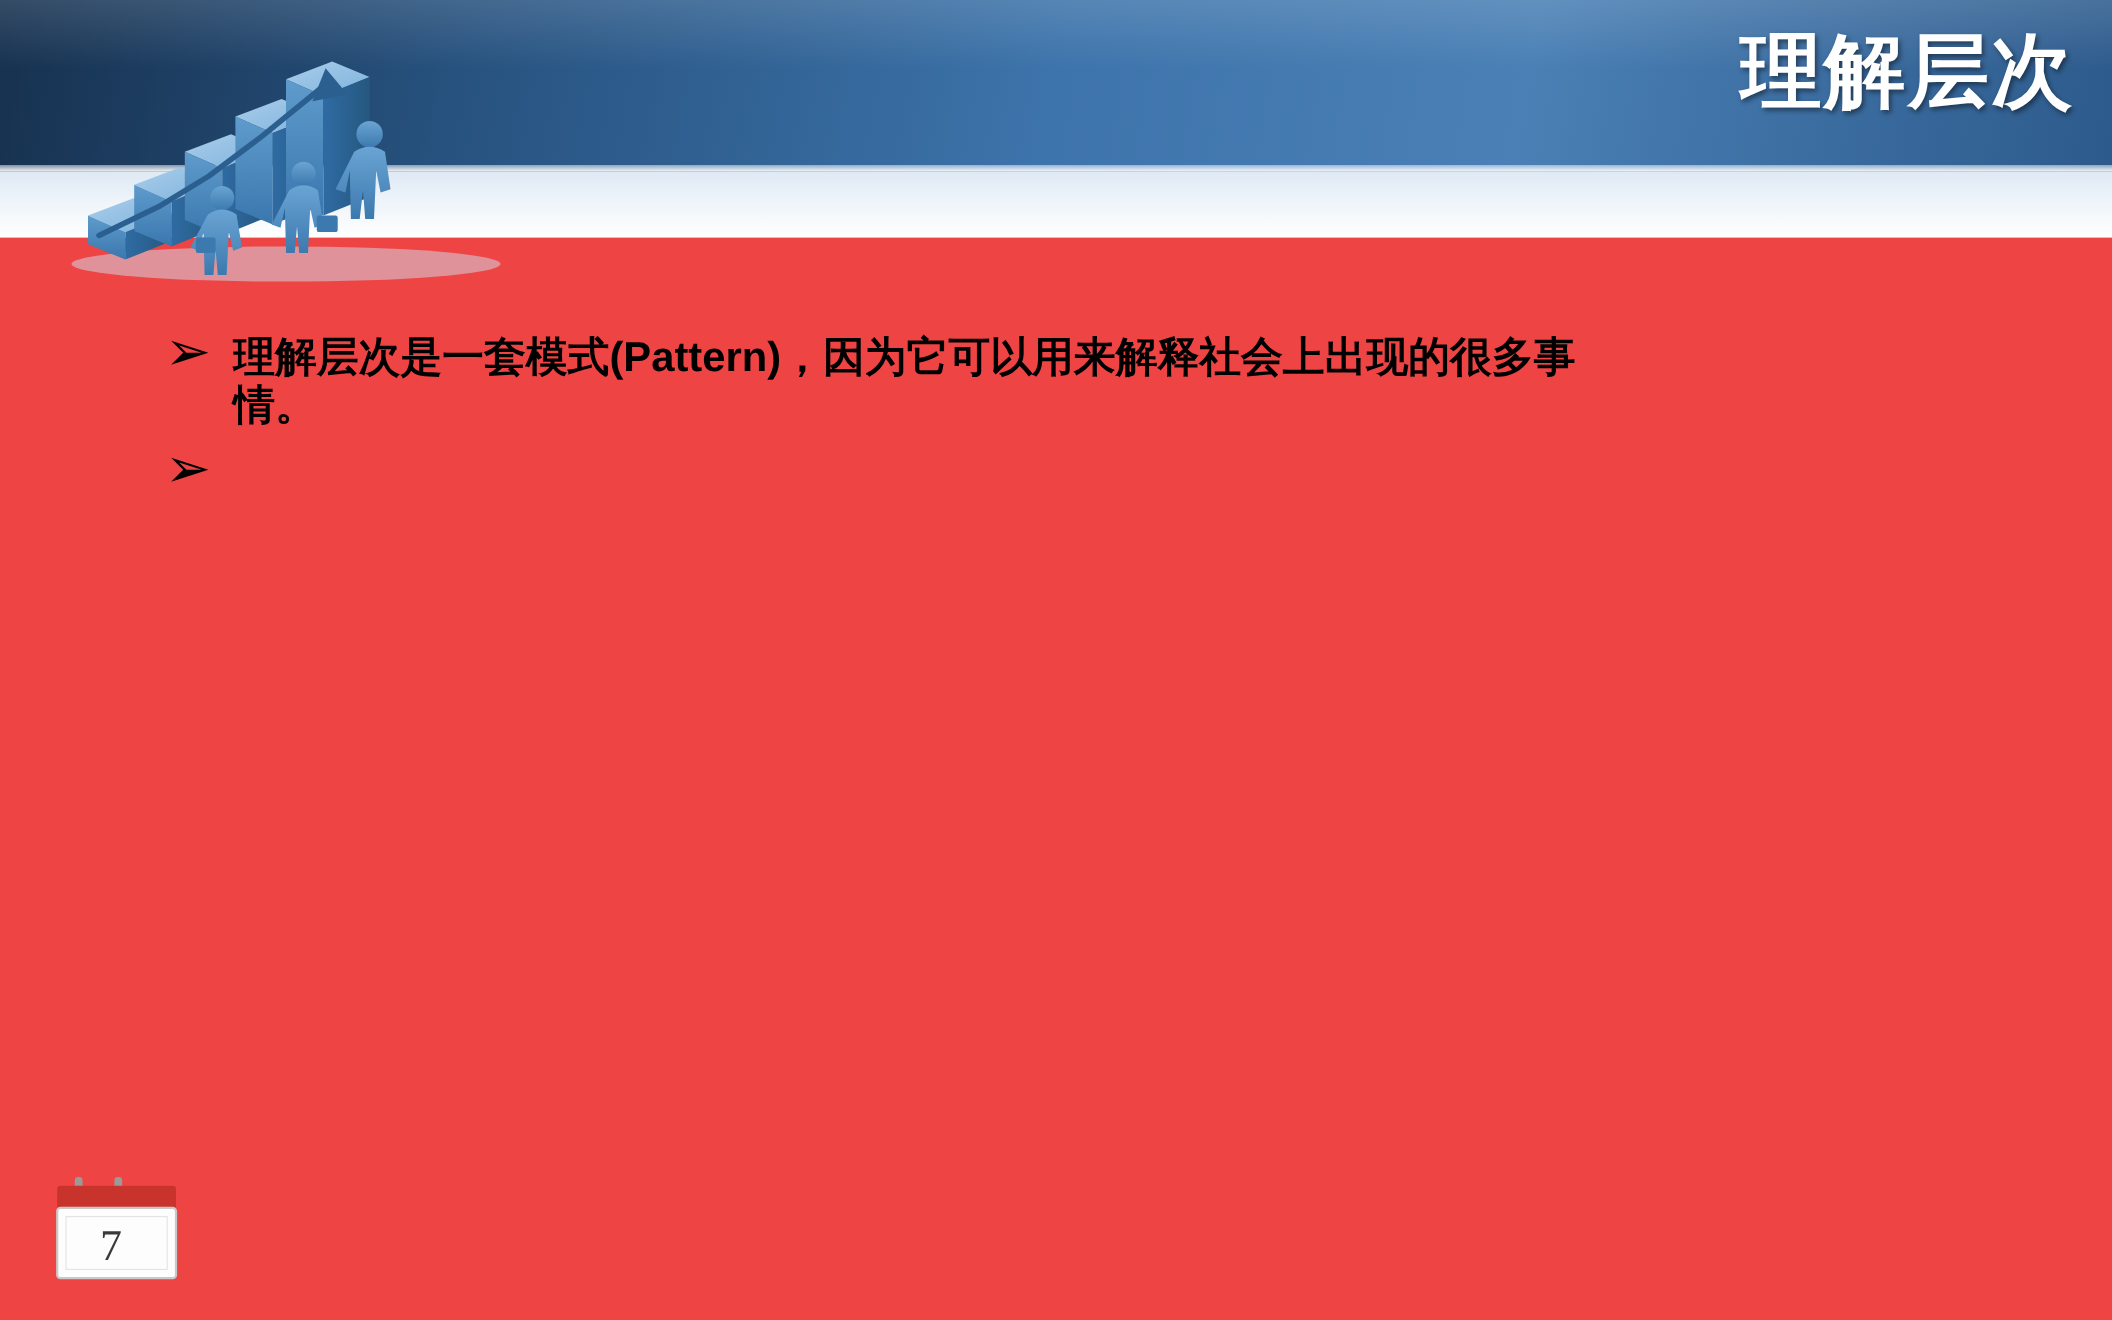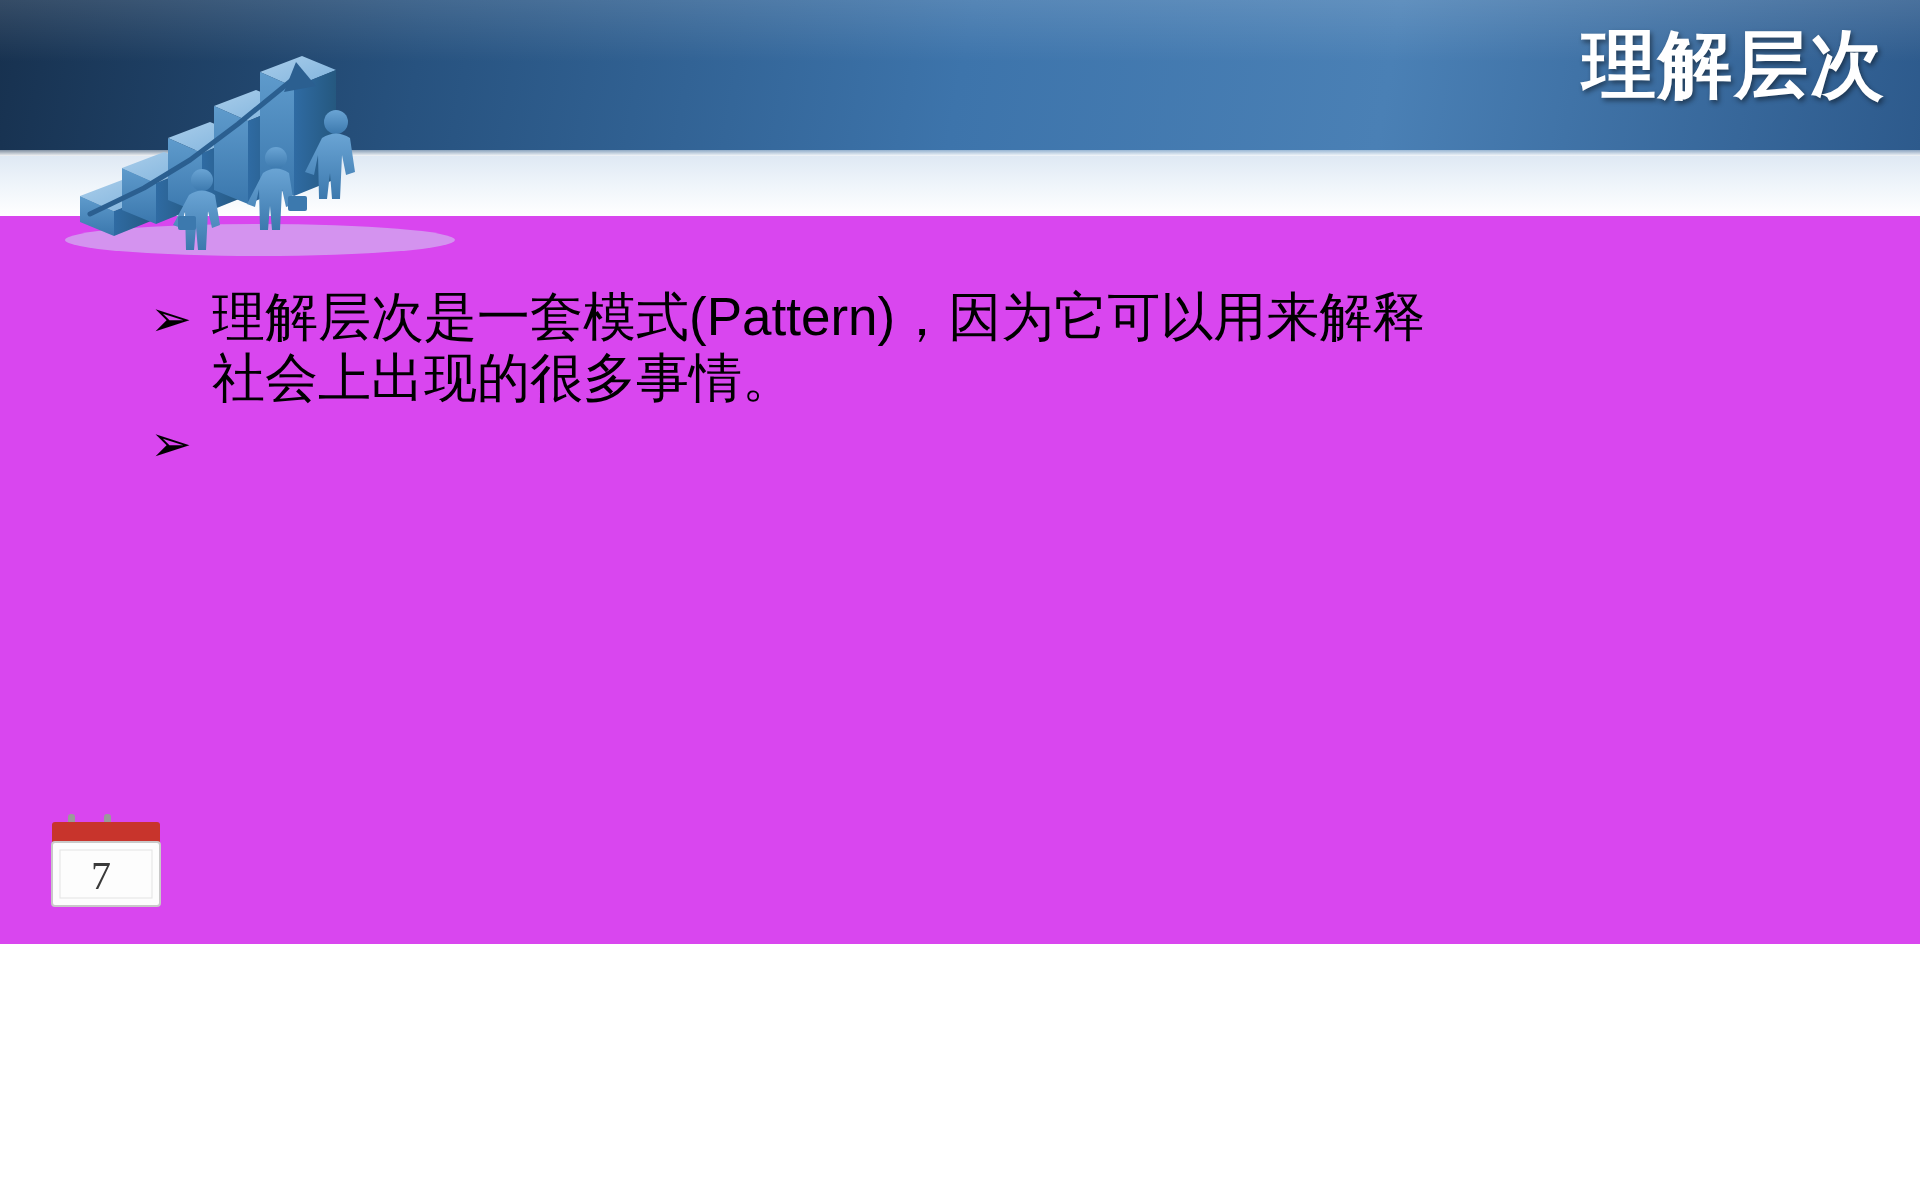--- a/index.html
+++ b/index.html
@@ -12,22 +12,22 @@
     height: 1200px;
     font-family: "Liberation Sans", "DejaVu Sans", sans-serif;
     overflow: hidden;
     position: relative;
   }
 
   #slide {
     position: absolute;
     left: 0; top: 0;
     width: 1920px;
-    height: 944px;
-    background: #d946ef;
+    height: 1200px;
+    background: #ef4444;
     overflow: hidden;
   }
 
   
   .header-band {
     position: absolute;
     left: 0; top: 0;
     width: 1920px;
     height: 156px;
     background: linear-gradient(100deg, #17314f 0%, #27527f 22%, #3d74ab 50%, #4a80b5 72%, #2d5a8c 100%);
@@ -97,27 +97,28 @@
     color: #000000;
     font-size: 50px;
     line-height: 1.18;
     font-weight: normal;
     text-align: left;
     padding-top: 4px;
   }
   .bullet-text {
     flex: 1 1 auto;
     color: #000000;
-    font-size: 53px;
-    font-weight: normal;
+    font-size: 38px;
+    font-weight: bold;
     line-height: 1.16;
     letter-spacing: 0px;
     width: 1235px;
     max-width: 1235px;
     word-break: break-all;
+    margin-top: 17px;
   }
 
   
   .page-badge {
     position: absolute;
     left: 42px;
     bottom: 28px;
     width: 128px;
     height: 104px;
   }

